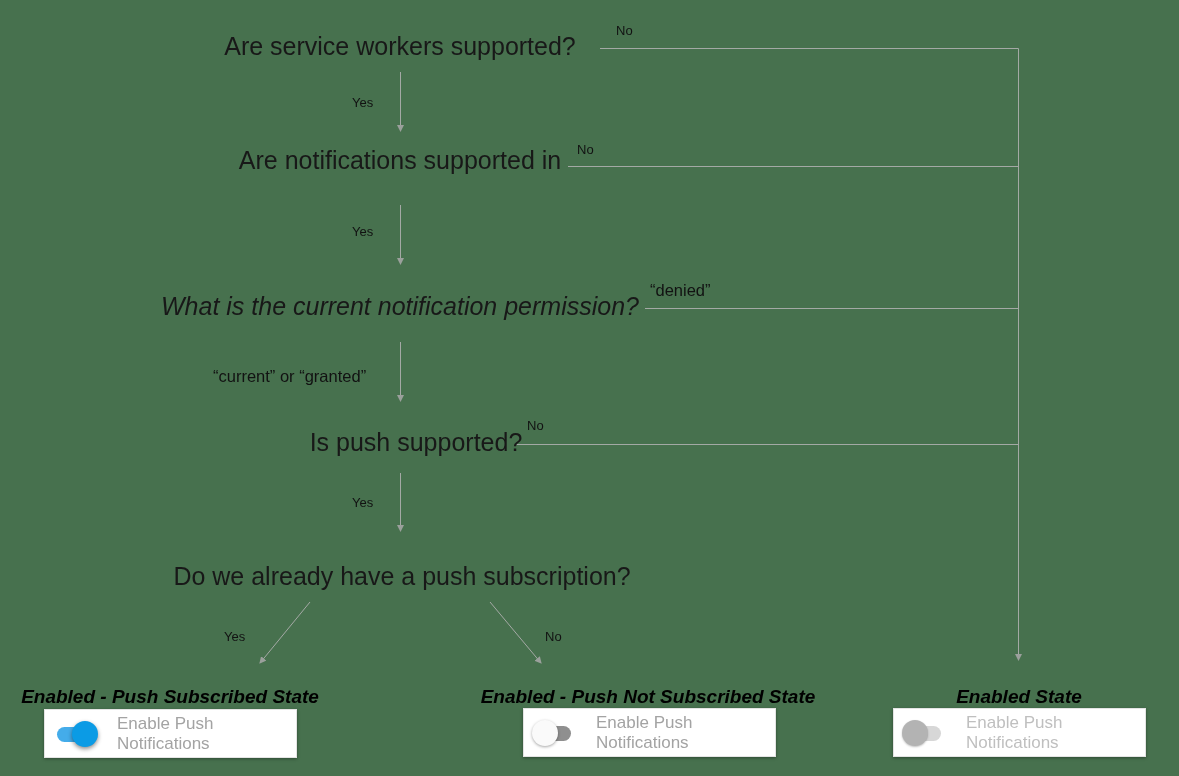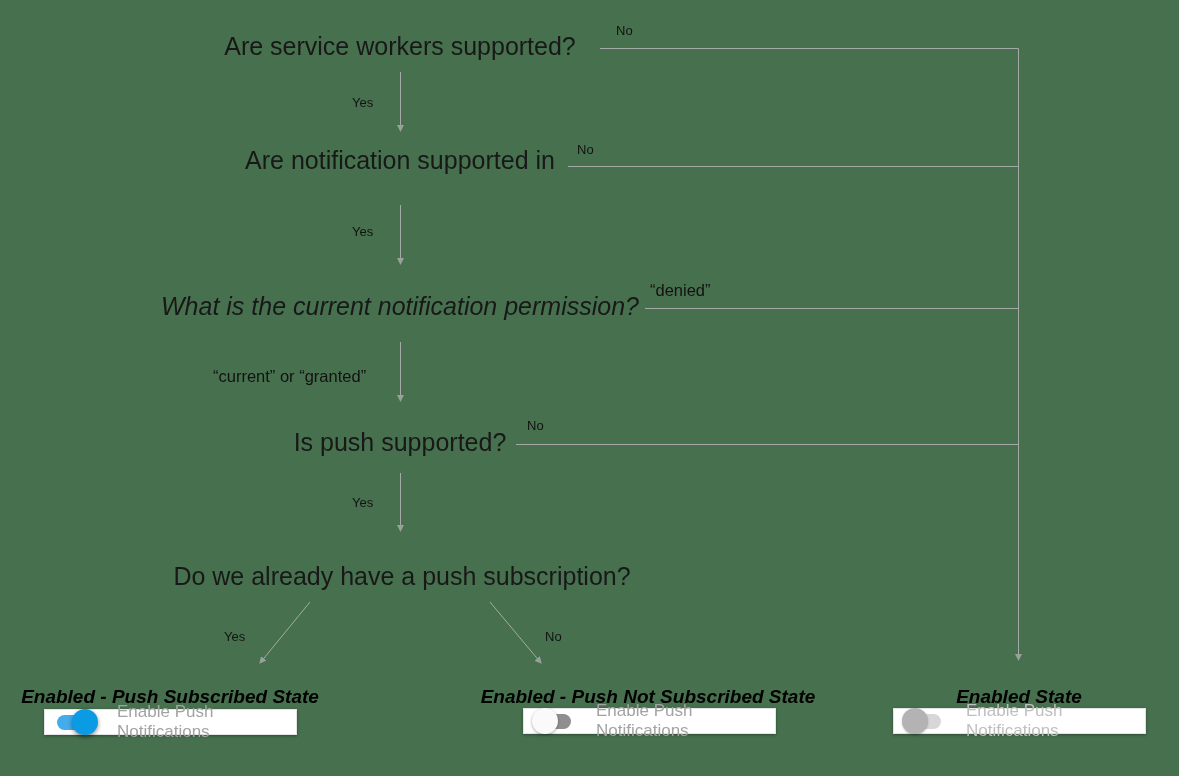--- a/index.html
+++ b/index.html
@@ -16,21 +16,21 @@
   }
   .lbl{
     position:absolute;white-space:nowrap;
     font-size:13px;font-weight:500;color:#121212;
   }
   .stitle{
     position:absolute;transform:translateX(-50%);white-space:nowrap;
     font-style:italic;font-weight:700;font-size:19px;color:#000000;
   }
   .card{
-    position:absolute;width:253px;height:26px;box-sizing:border-box;
+    position:absolute;width:253px;height:49px;box-sizing:border-box;
     background:#ffffff;border:1px solid #e4e4e4;
     box-shadow:0 1px 3px rgba(0,0,0,.35);
     display:flex;align-items:center;padding-left:10px;gap:22px;
   }
   .card-label{font-size:17px;color:#A3A3A3;}
   .card.disabled .card-label{color:#BFBFBF;}
   .toggle{position:relative;width:40px;height:26px;flex:none;cursor:pointer;}
   .toggle .track{position:absolute;left:2px;top:6px;width:35px;height:15px;border-radius:8px;}
   .toggle .knob{position:absolute;top:0;width:26px;height:26px;border-radius:50%;}
   .t-on .track{background:#44ACEA;}
@@ -61,26 +61,26 @@
       <line x1="400.5" y1="342" x2="400.5" y2="401" marker-end="url(#arw)"></line>
       <line x1="400.5" y1="473" x2="400.5" y2="531" marker-end="url(#arw)"></line>
       <line x1="310" y1="602" x2="260" y2="663" marker-end="url(#arw)"></line>
       <line x1="490" y1="602" x2="541" y2="663" marker-end="url(#arw)"></line>
     </g>
   </svg>
 
   <div class="q" style="top:32px;">Are service workers supported?</div>
 
   <div class="q" style="top:146px;">
-    <div>Are notification supported in</div>
+    <div>Are notifications supported in</div>
   </div>
 
   <div class="q" style="top:292px;font-style:italic;">What is the current notification permission?</div>
 
-  <div class="q" style="top:428px;">Is push supported?</div>
+  <div class="q" style="top:428px;margin-left:16px;">Is push supported?</div>
 
   <div class="q" style="top:562px;left:402px;">Do we already have a push subscription?</div>
 
   <div class="lbl" style="left:616px;top:23px;">No</div>
   <div class="lbl" style="left:352px;top:95px;">Yes</div>
 
   <div class="lbl" style="left:577px;top:142px;">No</div>
   <div class="lbl" style="left:352px;top:224px;">Yes</div>
 
   <div class="lbl" style="left:650px;top:281px;font-size:16.5px;">“denied”</div>

